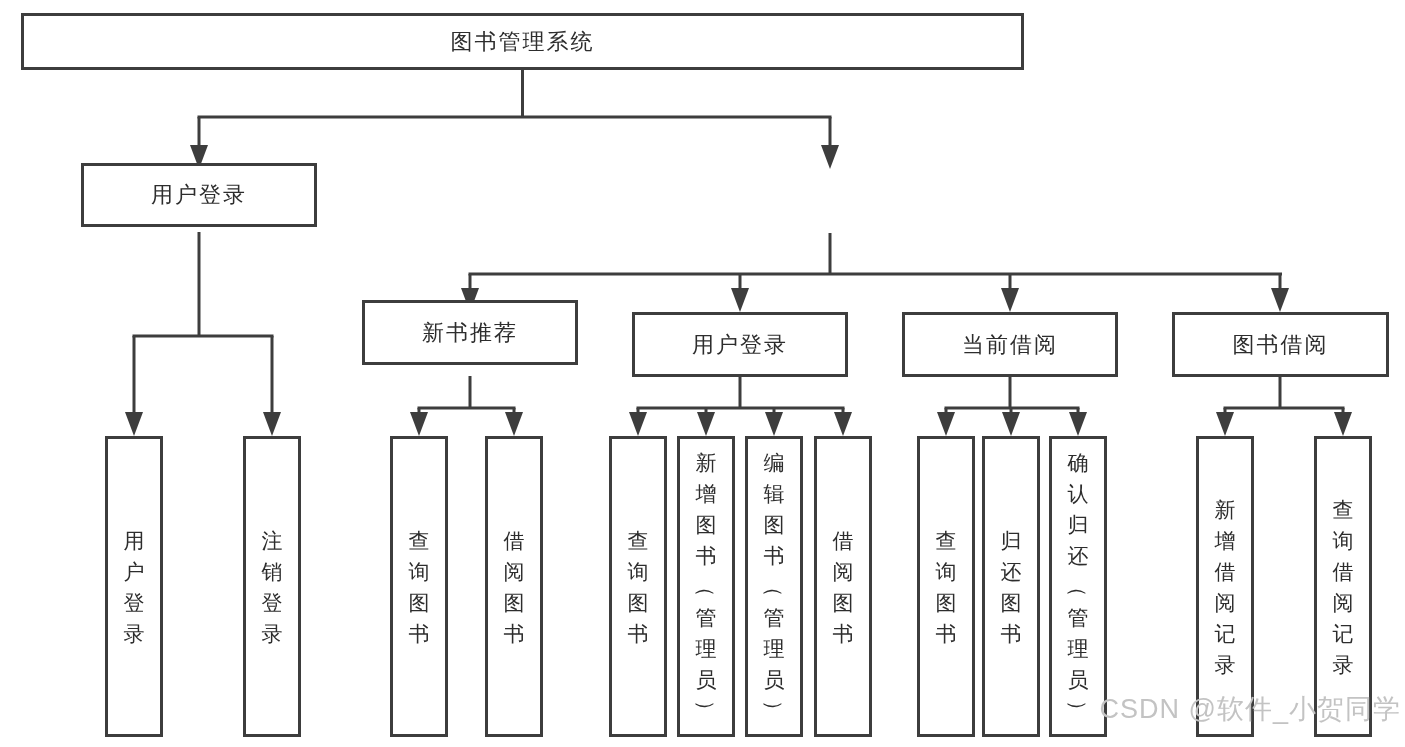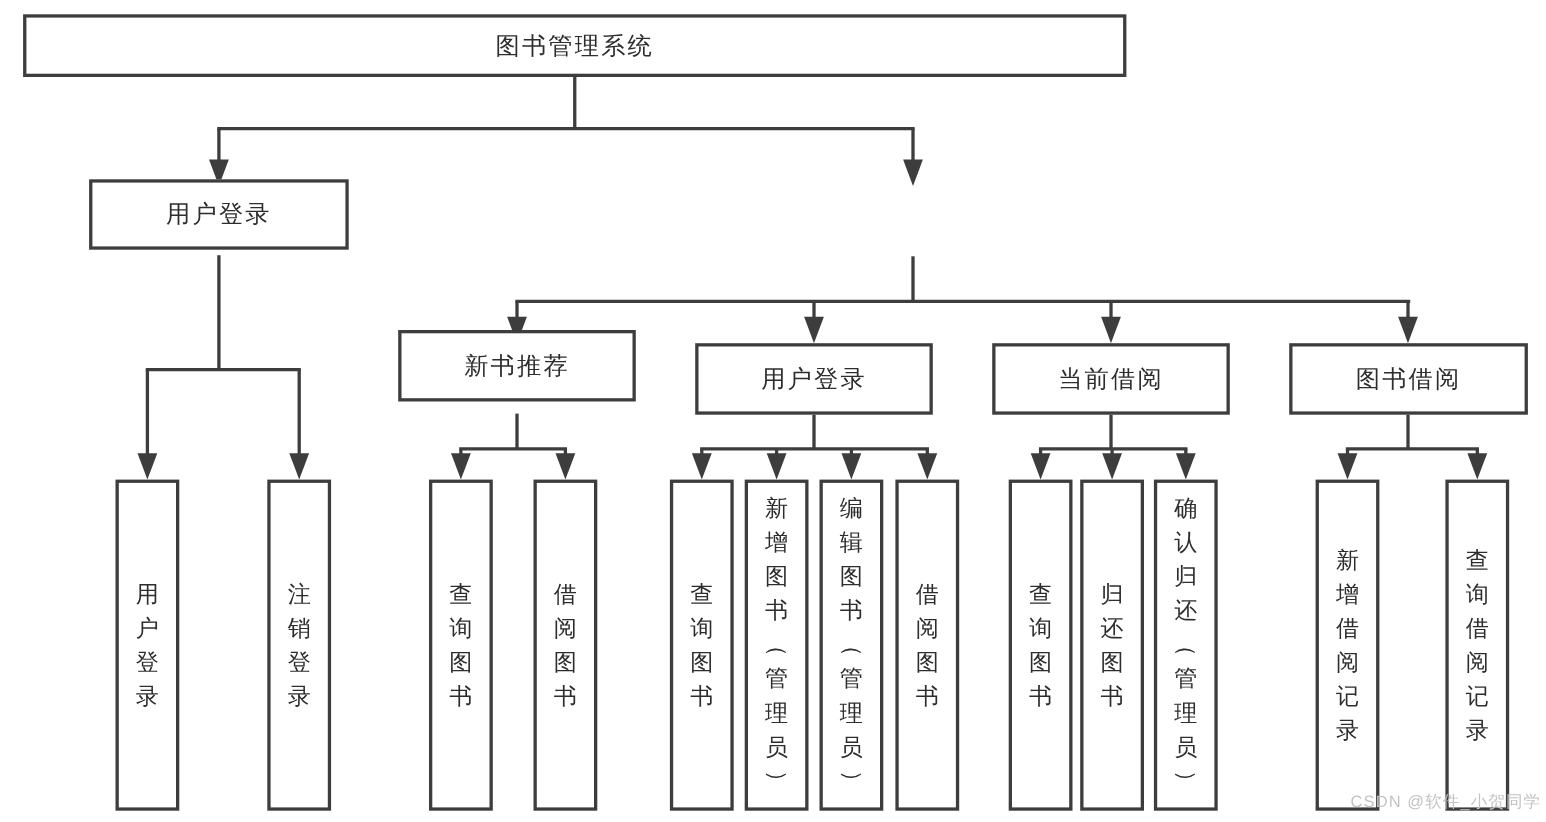--- a/index.html
+++ b/index.html
@@ -33,22 +33,22 @@
   }
   .vlabel{
     display:flex;flex-direction:column;align-items:center;justify-content:center;
     width:100%;height:100%;
   }
   .vlabel span{
     display:block;font-size:21px;line-height:31px;text-align:center;
   }
   .vlabel span.rot{transform:rotate(90deg);}
   .watermark{
-    position:absolute;right:4px;bottom:8px;
-    color:var(--watermark);font-size:15px;letter-spacing:1px;
+    position:absolute;right:4px;bottom:20px;
+    color:var(--watermark);font-size:27px;letter-spacing:1px;
     white-space:nowrap;
     margin-left:16px;
   }
 </style>
 </head>
 <body>
 
 <div class="canvas">
 
   <svg class="connectors">

